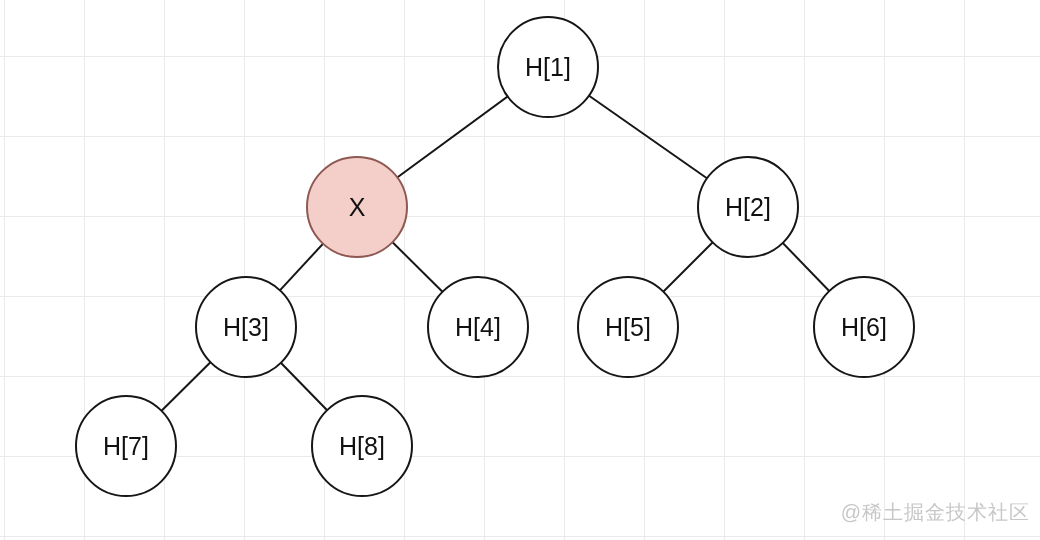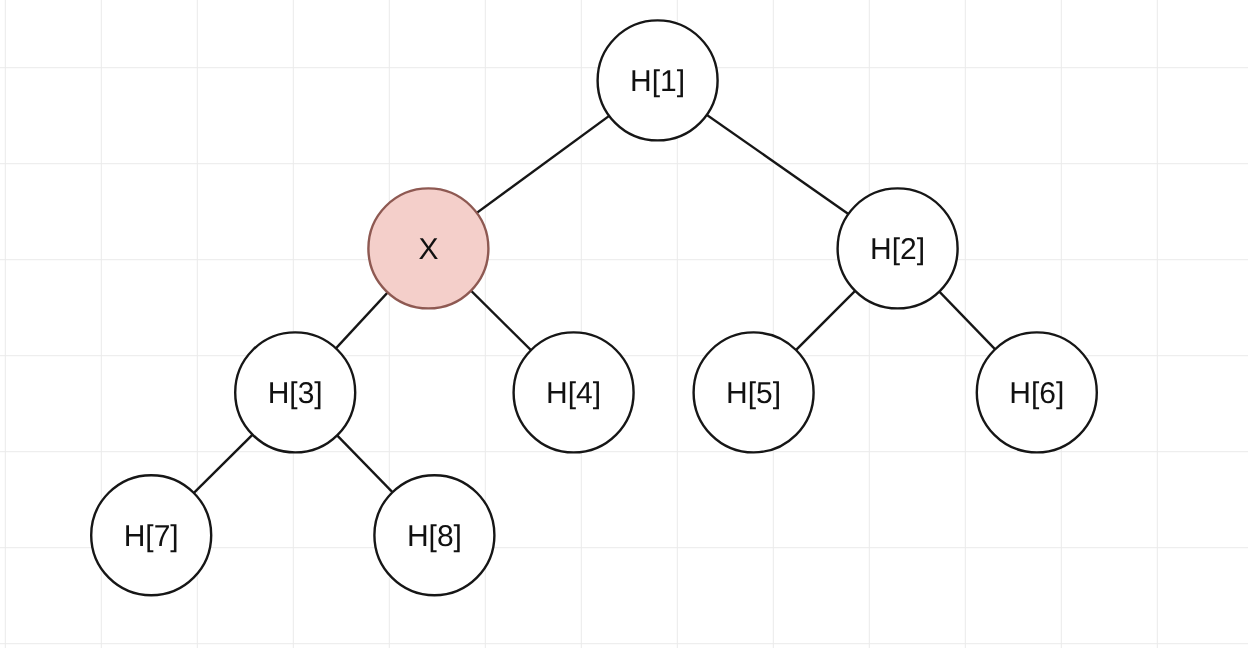--- a/index.html
+++ b/index.html
@@ -85,13 +85,14 @@
       </g>
       <g>
         <circle cx="126" cy="446" r="50" fill="#ffffff" stroke="#161616" stroke-width="2"></circle>
         <text x="126" y="446" dy="0.35em" text-anchor="middle" font-size="25" fill="#111111">H[7]</text>
       </g>
       <g>
         <circle cx="362" cy="446" r="50" fill="#ffffff" stroke="#161616" stroke-width="2"></circle>
         <text x="362" y="446" dy="0.35em" text-anchor="middle" font-size="25" fill="#111111">H[8]</text>
       </g>
     </svg>
+  <div class="watermark">@稀土掘金技术社区</div>
 </div>
 
 </body></html>

